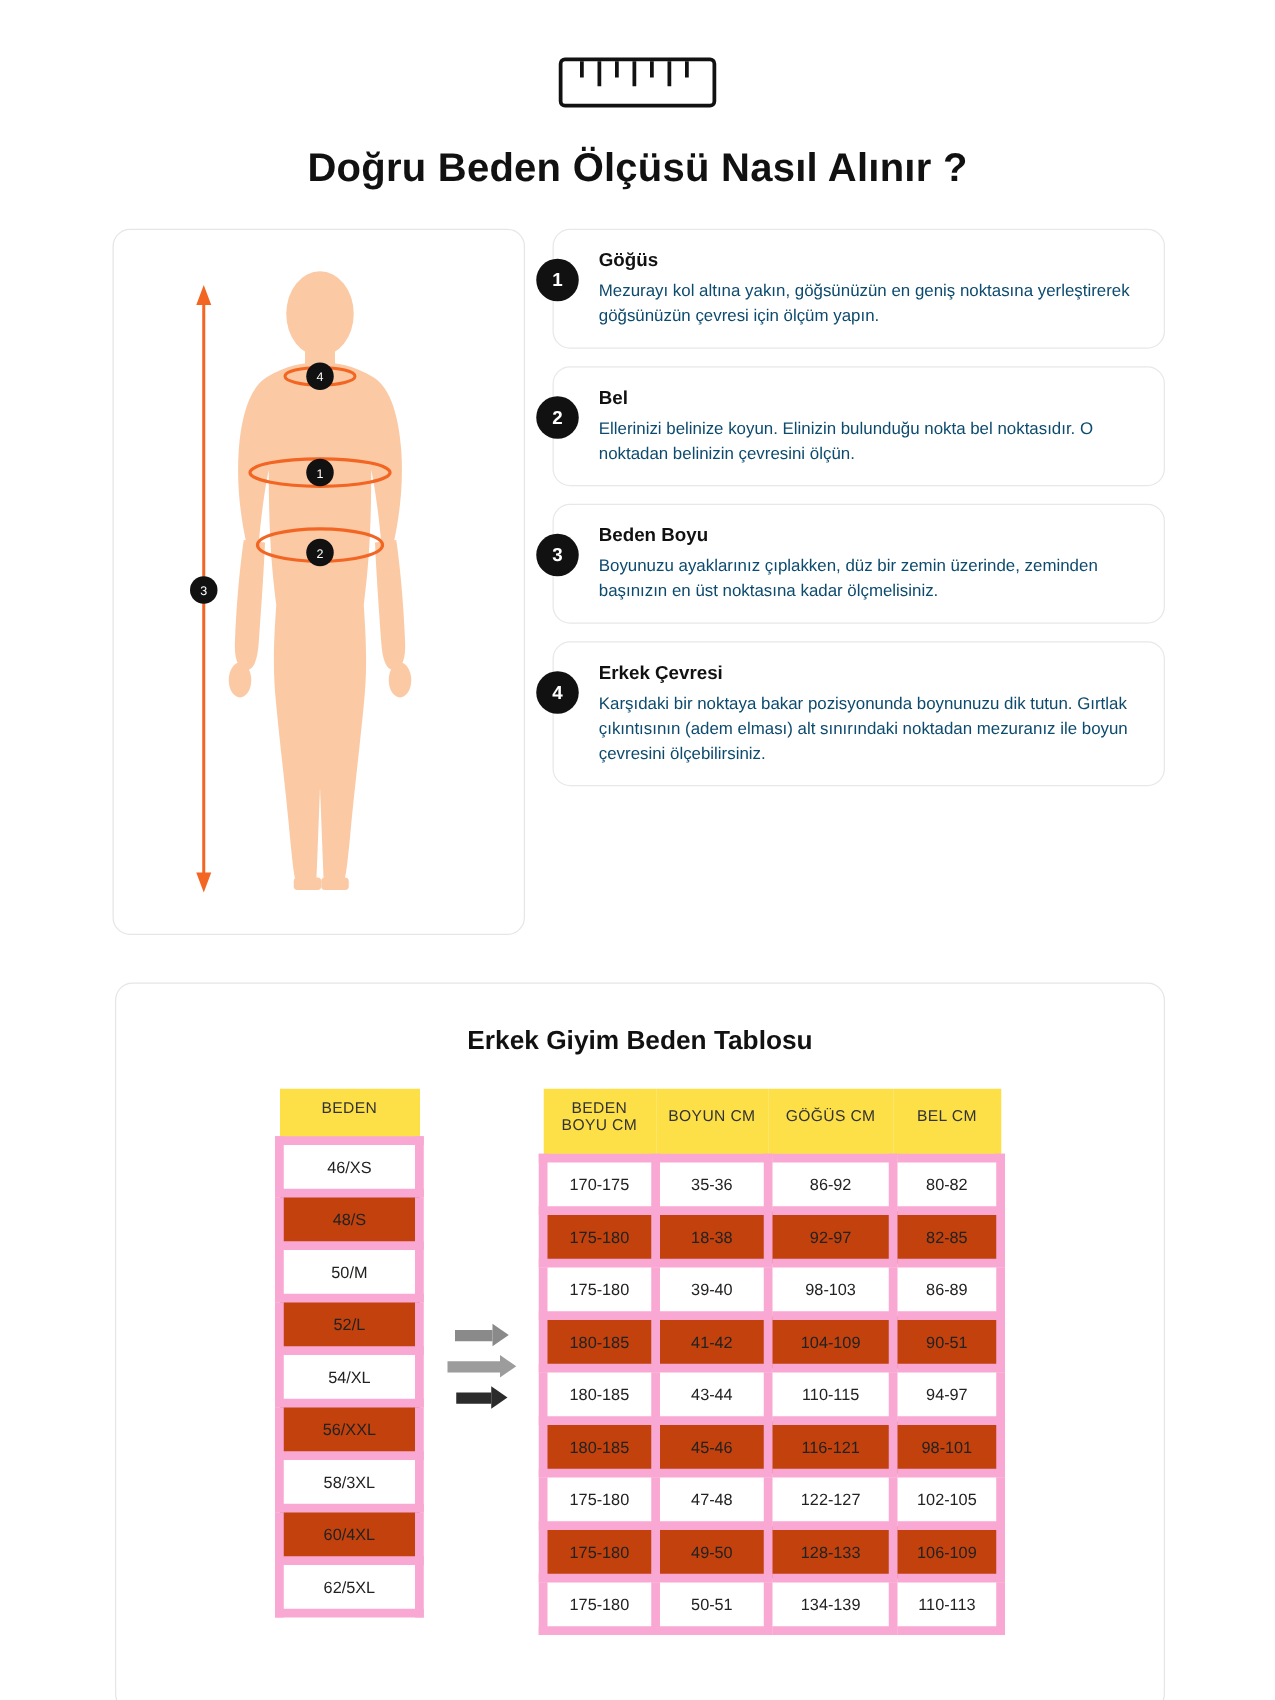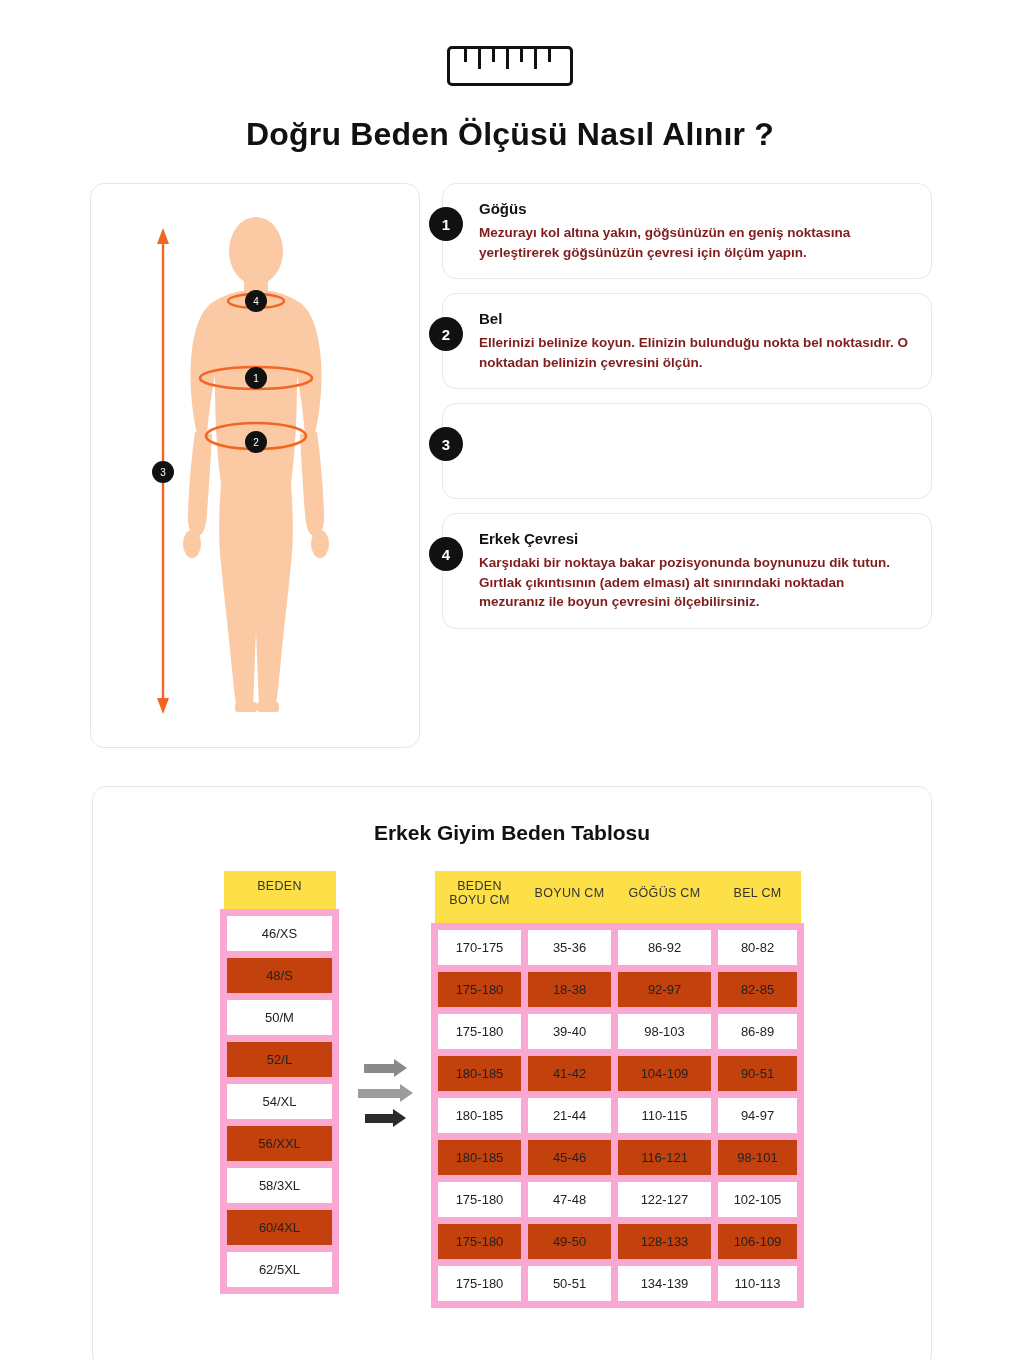--- a/index.html
+++ b/index.html
@@ -94,22 +94,21 @@
   .step-body { flex: 1 1 auto; padding-top: 2px; }
   .step-title {
     font-size: 15px;
     font-weight: bold;
     color: #111;
     margin-bottom: 6px;
   }
   .step-text {
     font-size: 13.5px;
     line-height: 1.45;
-    color: #7f1d1d;
-    font-weight: bold;
+    color: #0c4a6e;
   }
 
   
   .body-svg { position: absolute; left: 0; top: 0; }
 
   
   .table-card {
     margin: 38px 88px 0 92px;
     border: 1px solid #e6e6e6;
     border-radius: 14px;
@@ -266,20 +265,24 @@
       <div class="step-card">
         <div class="step-badge">2</div>
         <div class="step-body">
           <div class="step-title">Bel</div>
           <div class="step-text">Ellerinizi belinize koyun. Elinizin bulunduğu nokta bel noktasıdır. O noktadan belinizin çevresini ölçün.</div>
         </div>
       </div>
 
       <div class="step-card">
         <div class="step-badge">3</div>
+        <div class="step-body">
+          <div class="step-title">Beden Boyu</div>
+          <div class="step-text">Boyunuzu ayaklarınız çıplakken, düz bir zemin üzerinde, zeminden başınızın en üst noktasına kadar ölçmelisiniz.</div>
+        </div>
       </div>
 
       <div class="step-card">
         <div class="step-badge">4</div>
         <div class="step-body">
           <div class="step-title">Erkek Çevresi</div>
           <div class="step-text">Karşıdaki bir noktaya bakar pozisyonunda boynunuzu dik tutun. Gırtlak çıkıntısının (adem elması) alt sınırındaki noktadan mezuranız ile boyun çevresini ölçebilirsiniz.</div>
         </div>
       </div>
 
@@ -372,21 +375,21 @@
             <td>86-89</td>
           </tr>
           <tr class="alt">
             <td>180-185</td>
             <td>41-42</td>
             <td>104-109</td>
             <td>90-51</td>
           </tr>
           <tr class="norm">
             <td>180-185</td>
-            <td>21-44</td>
+            <td>43-44</td>
             <td>110-115</td>
             <td>94-97</td>
           </tr>
           <tr class="alt">
             <td>180-185</td>
             <td>45-46</td>
             <td>116-121</td>
             <td>98-101</td>
           </tr>
           <tr class="norm">

